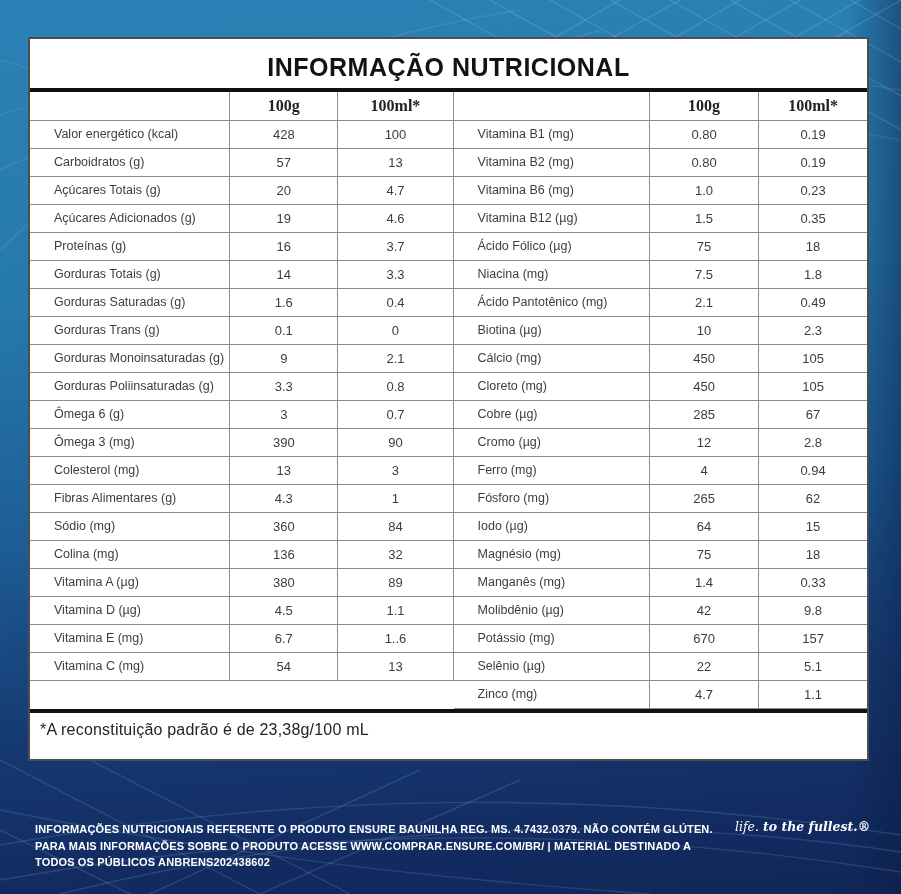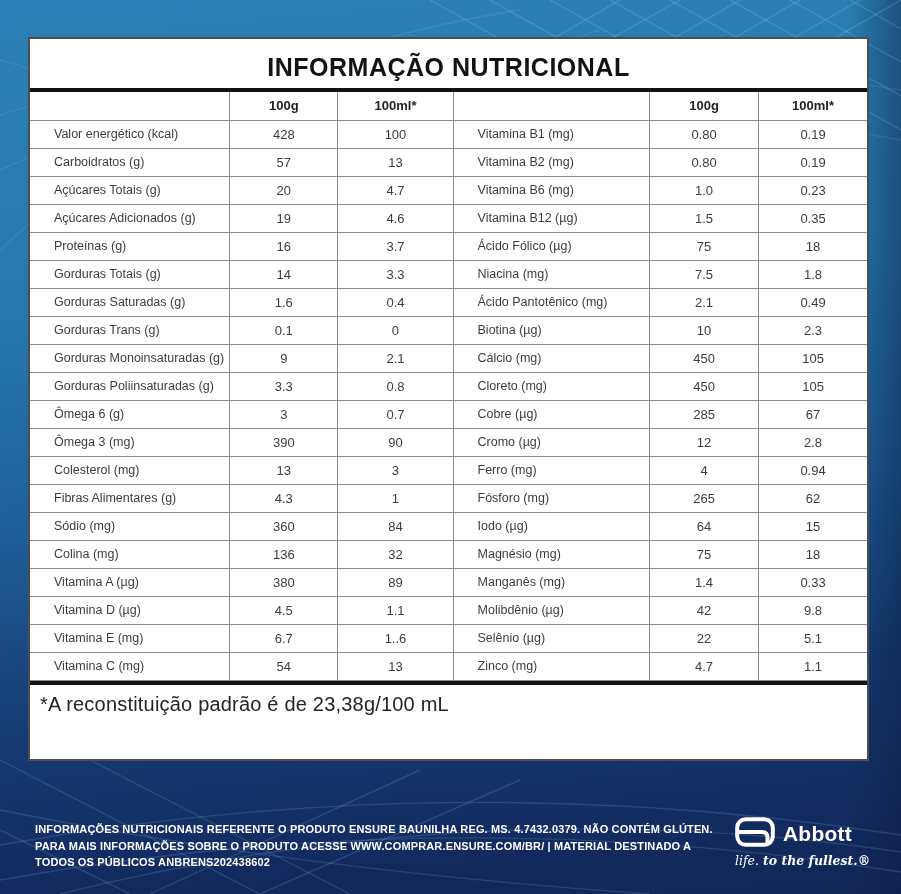--- a/index.html
+++ b/index.html
@@ -22,32 +22,32 @@
   }
   .rule-thick{height:4px;background:#111;width:100%;}
   .tables{display:flex;align-items:flex-start;}
   table{border-collapse:collapse;table-layout:fixed;}
   table.t-left{width:50.6%;}
   table.t-right{width:49.4%;}
   th,td{
     height:28px;padding:0;border-bottom:1px solid #8c8c8c;
     font-weight:normal;font-size:12.5px;color:#3d3d3d;box-sizing:border-box;
   }
-  th{font-weight:bold;font-size:13px;color:#222;text-align:center;}
+  th{font-weight:bold;font-size:16px;color:#222;text-align:center;font-family:Liberation Serif, serif;}
   td.name{text-align:left;padding-left:24px;}
   td.name.indent{padding-left:24px;margin-top:24px;}
   td.val{text-align:center;font-size:13px;}
   .t-left col.c-name{width:47.2%;} .t-left col.c-g{width:25.6%;} .t-left col.c-ml{width:27.2%;}
   .t-right col.c-name{width:47.4%;} .t-right col.c-g{width:26.4%;} .t-right col.c-ml{width:26.2%;}
   .t-left th,.t-left td{border-right:1px solid #8c8c8c;}
   .t-left th:first-child,.t-left td.name{border-right:1px solid #8c8c8c;}
   .t-right th,.t-right td{border-right:1px solid #8c8c8c;}
   .t-right th:last-child,.t-right td:last-child{border-right:none;}
   .footnote{
-    font-size:20px;color:#242424;padding:8px 0 0 10px;letter-spacing:.2px;
+    font-size:16px;color:#242424;padding:8px 0 0 10px;letter-spacing:.2px;
   }
   .disclaimer{
     position:absolute;left:35px;top:821px;width:692px;
     color:#ffffff;font-size:11px;font-weight:bold;line-height:1.5;
     letter-spacing:.15px;
   }
   .brand{position:absolute;right:26px;top:817px;width:140px;color:#fff;}
   .brand-row{display:flex;align-items:center;gap:8px;}
   .brand-name{font-weight:bold;font-size:21px;letter-spacing:.2px;}
   .tagline{font-family:"DejaVu Serif",serif;font-style:italic;font-size:12.5px;margin-top:2px;white-space:nowrap;}
@@ -312,46 +312,42 @@
             <td class="name">Manganês (mg)</td>
             <td class="val">1.4</td>
             <td class="val">0.33</td>
           </tr>
           <tr>
             <td class="name">Molibdênio (µg)</td>
             <td class="val">42</td>
             <td class="val">9.8</td>
           </tr>
           <tr>
+            <td class="name">Potássio (mg)</td>
+            <td class="val">670</td>
+            <td class="val">157</td>
+          </tr>
+          <tr>
             <td class="name">Selênio (µg)</td>
             <td class="val">22</td>
             <td class="val">5.1</td>
           </tr>
           <tr>
             <td class="name">Zinco (mg)</td>
             <td class="val">4.7</td>
             <td class="val">1.1</td>
           </tr>
         </tbody>
     </table>
   </div>
 
   <div class="rule-thick"></div>
   <div class="footnote">*A reconstituição padrão é de 23,38g/100 mL</div>
 </div>
 
 <div class="disclaimer">INFORMAÇÕES NUTRICIONAIS REFERENTE O PRODUTO ENSURE BAUNILHA REG. MS. 4.7432.0379. NÃO CONTÉM GLÚTEN.  PARA MAIS INFORMAÇÕES SOBRE O PRODUTO ACESSE WWW.COMPRAR.ENSURE.COM/BR/ | MATERIAL DESTINADO A TODOS OS PÚBLICOS ANBRENS202438602</div>
 
 <div class="brand">
-  <div class="brand-row">
-    <span>
-      <svg width="40" height="30" viewBox="0 0 40 30" xmlns="http://www.w3.org/2000/svg" fill="none">
-        <rect x="2.2" y="2.2" width="35.6" height="25.6" rx="8.5" stroke="#ffffff" stroke-width="4"></rect>
-        <path d="M2.2,15 H27 Q32.5,15 32.5,20.5 V27.8" stroke="#ffffff" stroke-width="4"></path>
-      </svg>
-    </span>
-    <span class="brand-name">Abbott</span>
-  </div>
   <div class="tagline">
     <span class="t1">life.</span>
     <span class="t2">to the fullest.®</span>
   </div>
 </div>
 
 </body></html>

